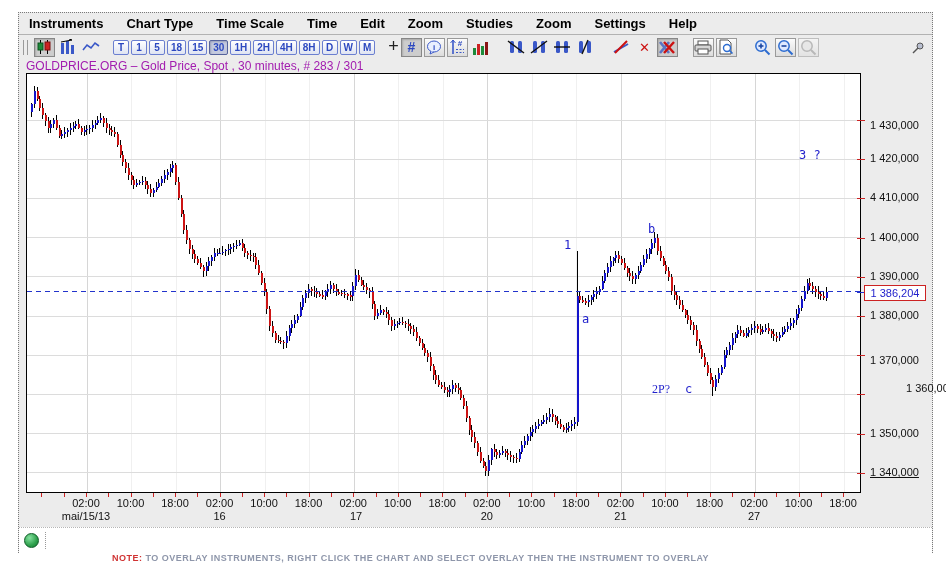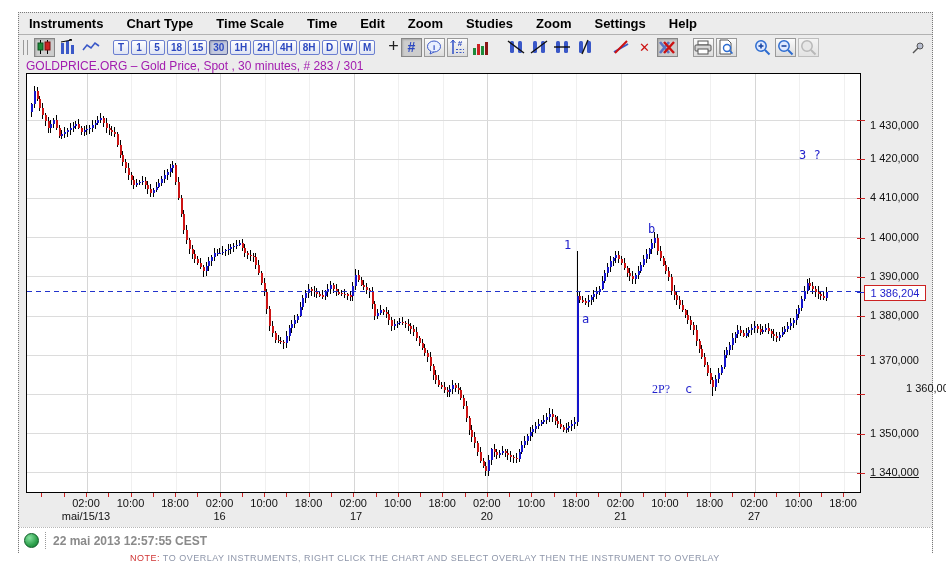--- a/index.html
+++ b/index.html
@@ -49,21 +49,21 @@
   .xtime{position:absolute;top:4px;font-size:11px;color:#111;transform:translateX(-50%);}
   .xdate{position:absolute;top:17px;font-size:11px;color:#111;transform:translateX(-50%);}
   
   .statusbar{position:absolute;left:0;top:514px;width:100%;height:25px;background:#fff;
              border-top:1px dotted #b5b5b5;display:flex;align-items:center;}
   .dot{width:13px;height:13px;border-radius:50%;margin-left:5px;
        background:radial-gradient(circle at 35% 30%,#86e2a0,#2ea04c 60%,#187a33);border:1px solid #0d5c26;}
   .statusdivider{height:17px;border-left:1px dotted #999;margin:0 7px 0 6px;}
   .statustext{font-size:12px;font-weight:bold;color:#8a8a8a;}
   
-  .footnote{position:absolute;left:130px;top:553px;width:812px;font-size:9px;font-weight:normal;
+  .footnote{position:absolute;left:112px;top:553px;width:812px;font-size:9px;font-weight:bold;
             letter-spacing:.5px;color:#8e96aa;white-space:nowrap;overflow:hidden;}
   .notelabel{color:#d03333;}
 </style>
 </head>
 <body>
 
 <div class="screen">
   <div class="panel">
 
     <div class="menubar" id="menubar">
@@ -945,21 +945,20 @@
         <span class="xdate" style="left: 594.4px;">21</span>
         <span class="xtime" style="left: 728px;">02:00</span>
         <span class="xtime" style="left: 772.5px;">10:00</span>
         <span class="xtime" style="left: 817px;">18:00</span>
         <span class="xdate" style="left: 728px;">27</span>
       </div>
 
     <div class="statusbar">
       <span class="dot"></span>
       <span class="statusdivider"></span>
-      <span class="statustext">22 mai 2013 12:57:55 CEST</span>
     </div>
   </div>
 
   <div class="footnote">
     <span class="notelabel">NOTE:</span>
     <span>TO OVERLAY INSTRUMENTS, RIGHT CLICK THE CHART AND SELECT OVERLAY THEN THE INSTRUMENT TO OVERLAY</span>
   </div>
 </div>
 
 </body></html>

